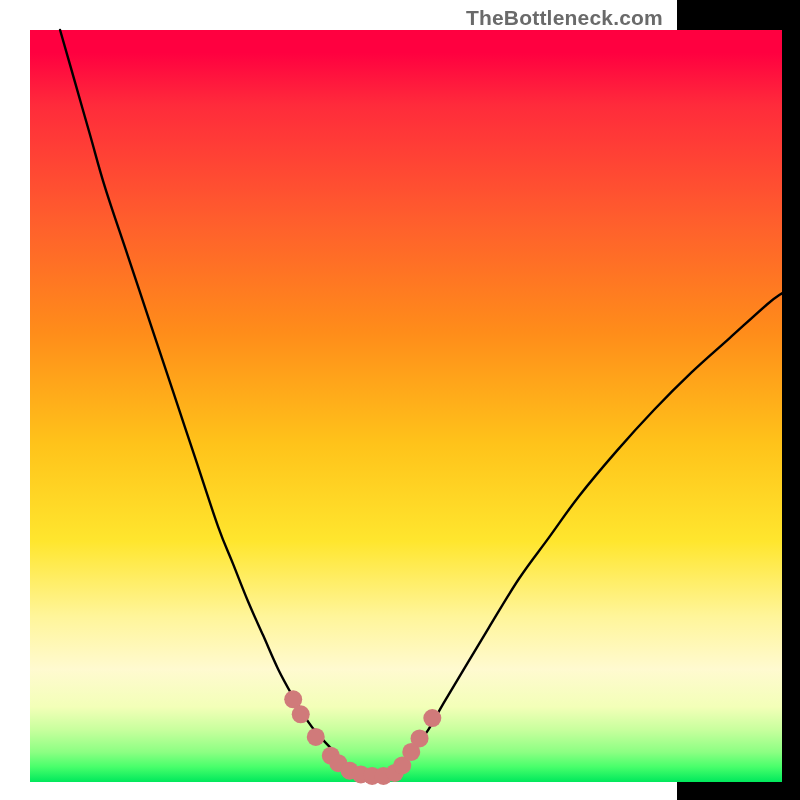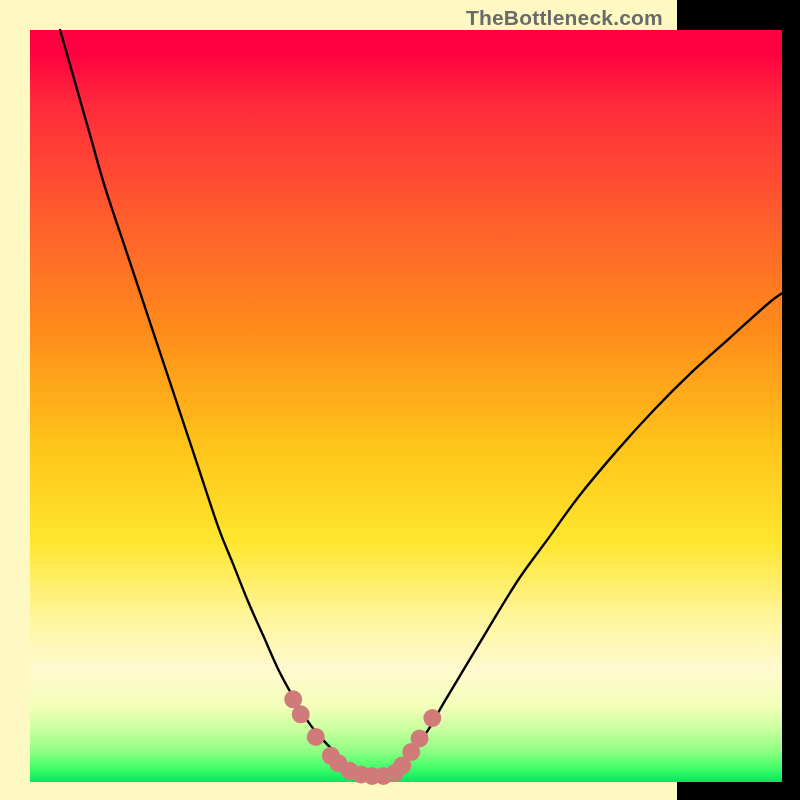--- a/index.html
+++ b/index.html
@@ -7,21 +7,21 @@
     padding: 0;
     width: 800px;
     height: 800px;
     background: #000;
     overflow: hidden;
   }
   .frame {
     position: relative;
     width: 677px;
     height: 800px;
-    background: #fef9c3;
+    background: #ffffff;
   }
   .plot-area {
     position: absolute;
     left: 30px;
     top: 30px;
     width: 752px;
     height: 752px;
     background: linear-gradient(
       to bottom,
       #ff0040 0%,

